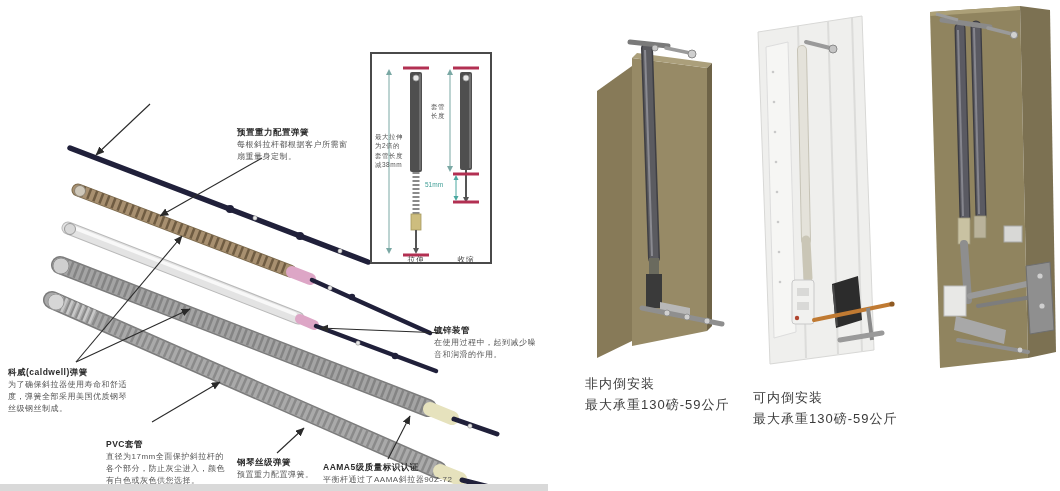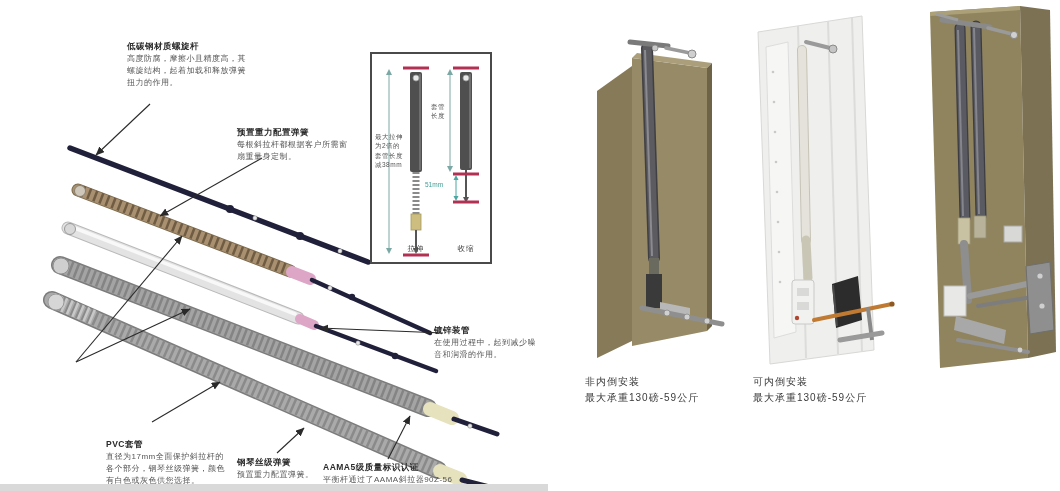--- a/index.html
+++ b/index.html
@@ -6,22 +6,22 @@
   #stage{position:relative;width:1060px;height:491px;background:#ffffff;overflow:hidden;
          font-family:"Liberation Sans",sans-serif;color:#333;}
   .abs{position:absolute;}
   .callout{position:absolute;line-height:1.5;}
   .co-title{font-size:8.5px;font-weight:bold;color:#2b2b2b;letter-spacing:.5px;}
   .co-body{font-size:8px;color:#555;letter-spacing:.5px;}
   .inset{position:absolute;left:370px;top:52px;width:122px;height:212px;background:#fff;
          border:2px solid #4a4a4a;box-sizing:border-box;}
   .inset-note{position:absolute;font-size:6.5px;color:#555;line-height:1.45;letter-spacing:.5px;}
   .inset-mm{position:absolute;font-size:6.5px;color:#3f9e96;}
-  .inset-cap{position:absolute;font-size:7.5px;color:#444;text-align:center;letter-spacing:1px;}
-  .caption{position:absolute;font-size:10px;color:#3a3a3a;letter-spacing:1px;line-height:1.6;}
+  .inset-cap{position:absolute;font-size:7.5px;color:#444;text-align:center;letter-spacing:1px;margin-top:11px;}
+  .caption{position:absolute;font-size:13px;color:#3a3a3a;letter-spacing:1px;line-height:1.6;}
   .strip{position:absolute;left:0;top:484px;width:548px;height:7px;background:#d9d9d9;}
 </style>
 </head>
 <body>
 
 <div id="stage">
 
   <svg class="abs" style="left:0;top:0" width="545" height="491" viewBox="0 0 545 491">
     <defs>
       <marker id="mkb" markerWidth="9" markerHeight="8" refX="7.5" refY="3.5" orient="auto">
@@ -84,43 +84,43 @@
       <line x1="262" y1="158" x2="160" y2="216" marker-end="url(#mkb)"></line>
       <line x1="443" y1="333" x2="320" y2="328" marker-end="url(#mkb)"></line>
       <line x1="76" y1="362" x2="182" y2="236" marker-end="url(#mkb)"></line>
       <line x1="76" y1="362" x2="190" y2="309" marker-end="url(#mkb)"></line>
       <line x1="152" y1="422" x2="220" y2="382" marker-end="url(#mkb)"></line>
       <line x1="277" y1="453" x2="304" y2="428" marker-end="url(#mkb)"></line>
       <line x1="388" y1="459" x2="410" y2="416" marker-end="url(#mkb)"></line>
     </g>
   </svg>
 
-  <div class="callout" style="left:127px;top:40px;width:122px">
-    <div class="co-title">低碳钢材质螺旋杆</div>
-    <div class="co-body">高度防腐，摩擦小且精度高，其螺旋结构，起着加载和释放弹簧扭力的作用。</div>
-  </div>
   <div class="callout" style="left:434px;top:324px;width:102px">
     <div class="co-title">镀锌装管</div>
     <div class="co-body">在使用过程中，起到减少噪音和润滑的作用。</div>
   </div>
   <div class="callout" style="left:237px;top:126px;width:112px">
     <div class="co-title">预置重力配置弹簧</div>
     <div class="co-body">每根斜拉杆都根据客户所需窗扇重量身定制。</div>
   </div>
+  <div class="callout" style="left:8px;top:366px;width:122px">
+    <div class="co-title">科威(caldwell)弹簧</div>
+    <div class="co-body">为了确保斜拉器使用寿命和舒适度，弹簧全部采用美国优质钢琴丝级钢丝制成。</div>
+  </div>
   <div class="callout" style="left:106px;top:438px;width:122px">
     <div class="co-title">PVC套管</div>
-    <div class="co-body">直径为17mm全面保护斜拉杆的各个部分，钢琴丝级弹簧，颜色有白色或灰色供您选择。</div>
+    <div class="co-body">直径为17mm全面保护斜拉杆的各个部分，防止灰尘进入，颜色有白色或灰色供您选择。</div>
   </div>
   <div class="callout" style="left:237px;top:456px;width:108px">
     <div class="co-title">钢琴丝级弹簧</div>
     <div class="co-body">预置重力配置弹簧。</div>
   </div>
   <div class="callout" style="left:323px;top:461px;width:195px">
     <div class="co-title">AAMA5级质量标识认证</div>
-    <div class="co-body">平衡杆通过了AAMA斜拉器90Z-56</div>
+    <div class="co-body">平衡杆通过了AAMA斜拉器90Z-72</div>
   </div>
 
   <div class="inset">
     <svg width="118" height="208" viewBox="0 0 118 208" style="position:absolute;left:0;top:0">
 
       <g>
         <line x1="31" y1="14" x2="57" y2="14" stroke="#b23052" stroke-width="3"></line>
         <rect x="38" y="18" width="12" height="100" rx="2" fill="#4f4f4f"></rect>
         <line x1="48" y1="20" x2="48" y2="116" stroke="#6f6f6f" stroke-width="2"></line>
         <circle cx="44" cy="24" r="3" fill="#e8e8e8" stroke="#999" stroke-width=".8"></circle>
@@ -214,21 +214,21 @@
       <rect x="57" y="300" width="12" height="8" fill="#d9d9d7"></rect>
       <circle cx="57" cy="316" r="2.2" fill="#b0452f"></circle>
       <polygon points="92,282 118,274 122,318 96,326" fill="#2c2c2c"></polygon>
       <line x1="93" y1="283" x2="97" y2="324" stroke="#4a4a4a" stroke-width="2"></line>
       <line x1="74" y1="318" x2="152" y2="302" stroke="#c07a32" stroke-width="4" stroke-linecap="round"></line>
       <circle cx="152" cy="302" r="2.6" fill="#8f5a22"></circle>
       <line x1="128" y1="306" x2="132" y2="338" stroke="#8a8a8a" stroke-width="4"></line>
       <line x1="100" y1="338" x2="142" y2="331" stroke="#9a9a9a" stroke-width="5" stroke-linecap="round"></line>
     </g>
   </svg>
-  <div class="caption" style="left:753px;top:374px">
+  <div class="caption" style="left:753px;top:388px">
     <div>可内倒安装</div>
     <div>最大承重130磅-59公斤</div>
   </div>
 
   <svg class="abs" style="left:908px;top:0" width="152" height="374" viewBox="0 0 152 374">
     <polygon points="22,12 112,6 120,358 32,368" fill="#90845f"></polygon>
     <polygon points="112,6 142,10 148,352 120,358" fill="#7c7152"></polygon>
     <polygon points="22,12 112,6 112,10 22,16" fill="#aca078"></polygon>
     <g>
       <line x1="52" y1="28" x2="57" y2="218" stroke="#3c3c42" stroke-width="11" stroke-linecap="round"></line>

